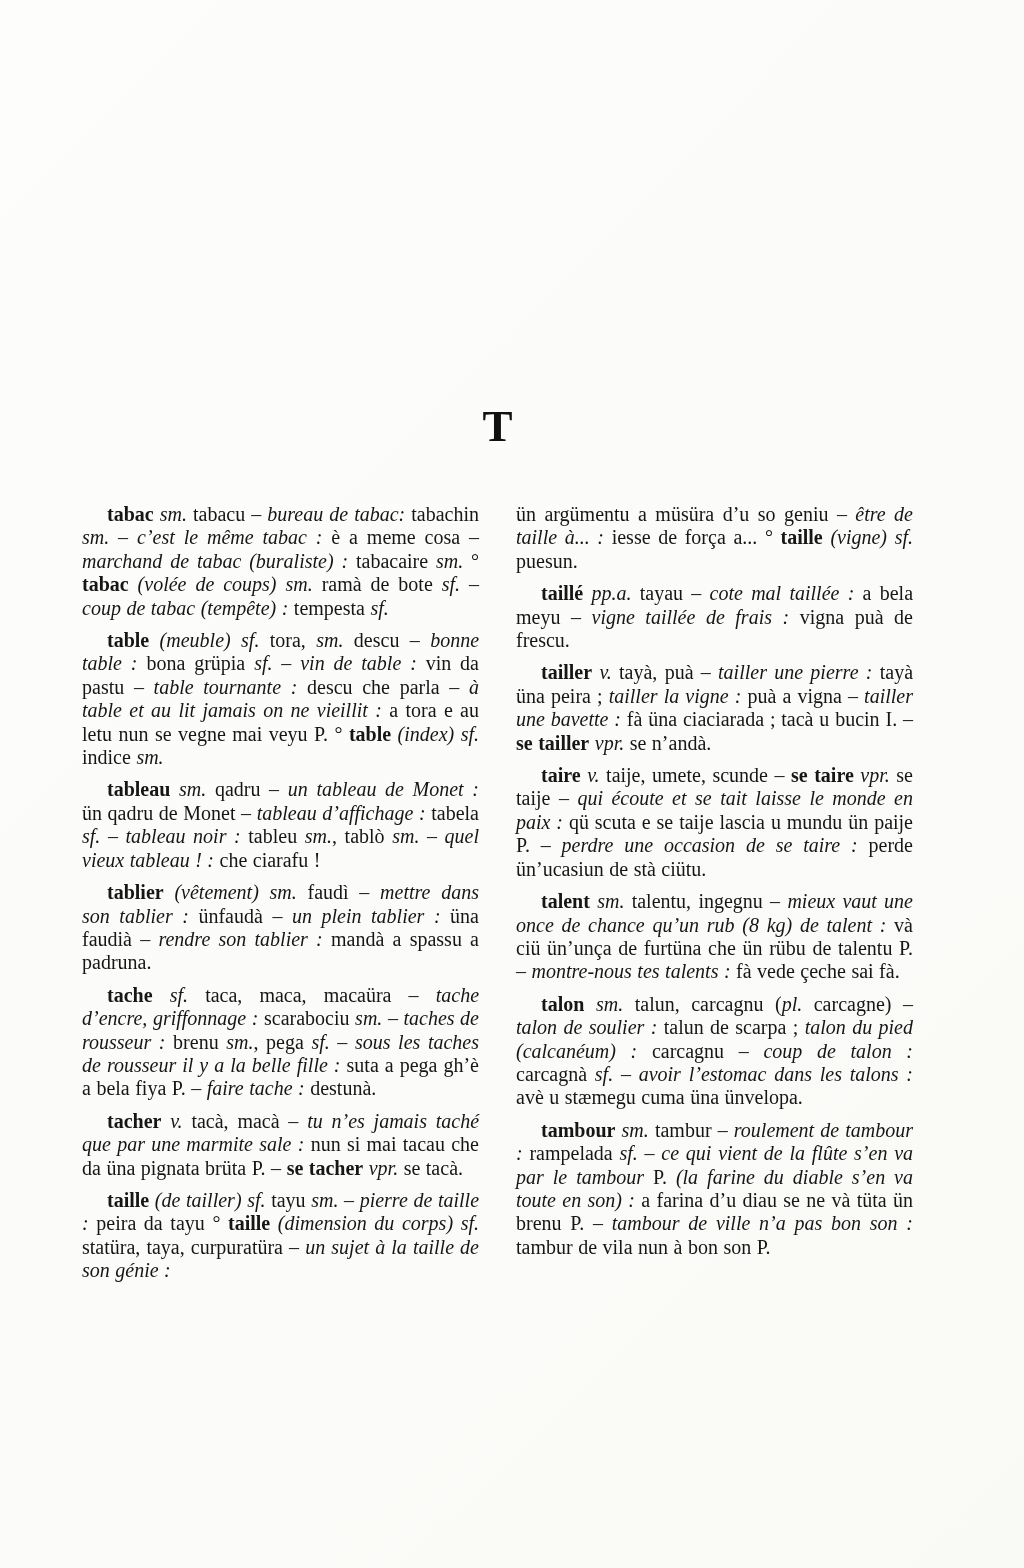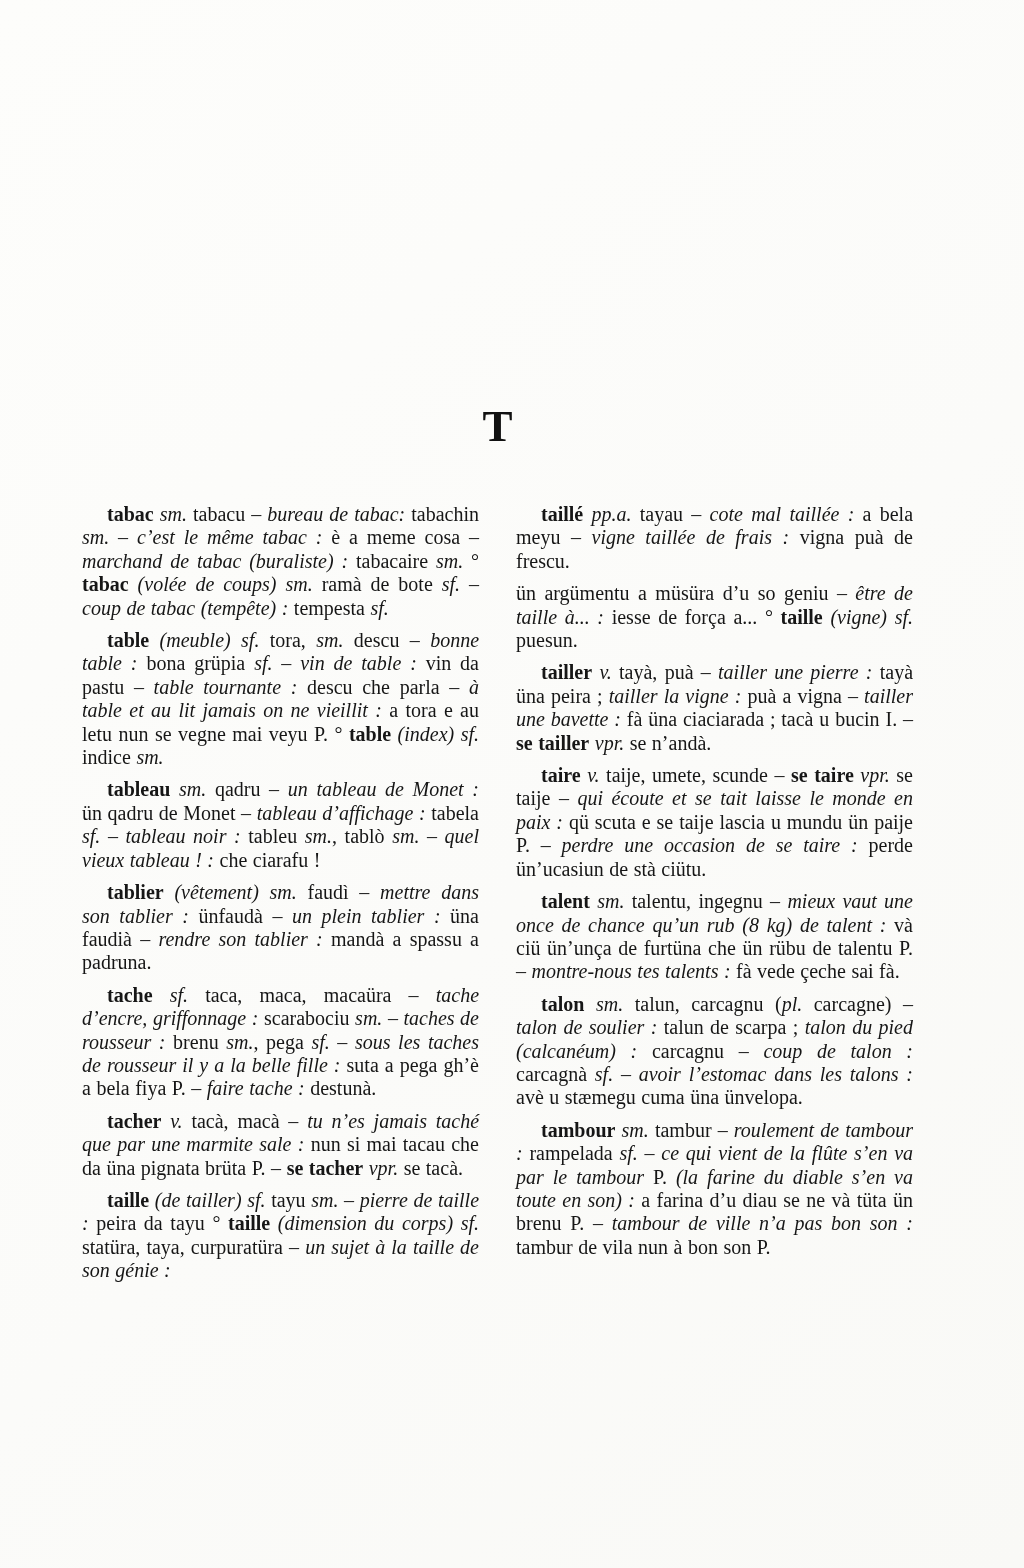--- a/index.html
+++ b/index.html
@@ -62,22 +62,22 @@
     <div class="column">
         <p class="entry"><span class="seg-b">tabac</span><span class="seg-r"> </span><span class="seg-i">sm.</span><span class="seg-r"> tabacu – </span><span class="seg-i">bureau de tabac:</span><span class="seg-r"> tabachin </span><span class="seg-i">sm.</span><span class="seg-r"> – </span><span class="seg-i">c’est le même tabac :</span><span class="seg-r"> è a meme cosa – </span><span class="seg-i">marchand de tabac (buraliste) :</span><span class="seg-r"> tabacaire </span><span class="seg-i">sm.</span><span class="seg-r"> ° </span><span class="seg-b">tabac</span><span class="seg-r"> </span><span class="seg-i">(volée de coups) sm.</span><span class="seg-r"> ramà de bote </span><span class="seg-i">sf.</span><span class="seg-r"> – </span><span class="seg-i">coup de tabac (tempête) :</span><span class="seg-r"> tempesta </span><span class="seg-i">sf.</span></p>
         <p class="entry"><span class="seg-b">table</span><span class="seg-r"> </span><span class="seg-i">(meuble) sf.</span><span class="seg-r"> tora, </span><span class="seg-i">sm.</span><span class="seg-r"> descu – </span><span class="seg-i">bonne table :</span><span class="seg-r"> bona grüpia </span><span class="seg-i">sf.</span><span class="seg-r"> – </span><span class="seg-i">vin de table :</span><span class="seg-r"> vin da pastu – </span><span class="seg-i">table tournante :</span><span class="seg-r"> descu che parla – </span><span class="seg-i">à table et au lit jamais on ne vieillit :</span><span class="seg-r"> a tora e au letu nun se vegne mai veyu P. ° </span><span class="seg-b">table</span><span class="seg-r"> </span><span class="seg-i">(index) sf.</span><span class="seg-r"> indice </span><span class="seg-i">sm.</span></p>
         <p class="entry"><span class="seg-b">tableau</span><span class="seg-r"> </span><span class="seg-i">sm.</span><span class="seg-r"> qadru – </span><span class="seg-i">un tableau de Monet :</span><span class="seg-r"> ün qadru de Monet – </span><span class="seg-i">tableau d’affichage :</span><span class="seg-r"> tabela </span><span class="seg-i">sf.</span><span class="seg-r"> – </span><span class="seg-i">tableau noir :</span><span class="seg-r"> tableu </span><span class="seg-i">sm.</span><span class="seg-r">, tablò </span><span class="seg-i">sm.</span><span class="seg-r"> – </span><span class="seg-i">quel vieux tableau ! :</span><span class="seg-r"> che ciarafu !</span></p>
         <p class="entry"><span class="seg-b">tablier</span><span class="seg-r"> </span><span class="seg-i">(vêtement) sm.</span><span class="seg-r"> faudì – </span><span class="seg-i">mettre dans son tablier :</span><span class="seg-r"> ünfaudà – </span><span class="seg-i">un plein tablier :</span><span class="seg-r"> üna faudià – </span><span class="seg-i">rendre son tablier :</span><span class="seg-r"> mandà a spassu a padruna.</span></p>
         <p class="entry"><span class="seg-b">tache</span><span class="seg-r"> </span><span class="seg-i">sf.</span><span class="seg-r"> taca, maca, macaüra – </span><span class="seg-i">tache d’encre, griffonnage :</span><span class="seg-r"> scarabociu </span><span class="seg-i">sm.</span><span class="seg-r"> – </span><span class="seg-i">taches de rousseur :</span><span class="seg-r"> brenu </span><span class="seg-i">sm.</span><span class="seg-r">, pega </span><span class="seg-i">sf.</span><span class="seg-r"> – </span><span class="seg-i">sous les taches de rousseur il y a la belle fille :</span><span class="seg-r"> suta a pega gh’è a bela fiya P. – </span><span class="seg-i">faire tache :</span><span class="seg-r"> destunà.</span></p>
         <p class="entry"><span class="seg-b">tacher</span><span class="seg-r"> </span><span class="seg-i">v.</span><span class="seg-r"> tacà, macà – </span><span class="seg-i">tu n’es jamais taché que par une marmite sale :</span><span class="seg-r"> nun si mai tacau che da üna pignata brüta P. – </span><span class="seg-b">se tacher</span><span class="seg-r"> </span><span class="seg-i">vpr.</span><span class="seg-r"> se tacà.</span></p>
         <p class="entry"><span class="seg-b">taille</span><span class="seg-r"> </span><span class="seg-i">(de tailler) sf.</span><span class="seg-r"> tayu </span><span class="seg-i">sm.</span><span class="seg-r"> – </span><span class="seg-i">pierre de taille :</span><span class="seg-r"> peira da tayu ° </span><span class="seg-b">taille</span><span class="seg-r"> </span><span class="seg-i">(dimension du corps) sf.</span><span class="seg-r"> statüra, taya, curpuratüra – </span><span class="seg-i">un sujet à la taille de son génie :</span></p>
       </div>
     <div class="column">
+        <p class="entry no-indent"><span class="seg-r">ün argümentu a müsüra d’u so geniu – </span><span class="seg-i">être de taille à... :</span><span class="seg-r"> iesse de força a... ° </span><span class="seg-b">taille</span><span class="seg-r"> </span><span class="seg-i">(vigne) sf.</span><span class="seg-r"> puesun.</span></p>
         <p class="entry"><span class="seg-b">taillé</span><span class="seg-r"> </span><span class="seg-i">pp.a.</span><span class="seg-r"> tayau – </span><span class="seg-i">cote mal taillée :</span><span class="seg-r"> a bela meyu – </span><span class="seg-i">vigne taillée de frais :</span><span class="seg-r"> vigna puà de frescu.</span></p>
-        <p class="entry no-indent"><span class="seg-r">ün argümentu a müsüra d’u so geniu – </span><span class="seg-i">être de taille à... :</span><span class="seg-r"> iesse de força a... ° </span><span class="seg-b">taille</span><span class="seg-r"> </span><span class="seg-i">(vigne) sf.</span><span class="seg-r"> puesun.</span></p>
         <p class="entry"><span class="seg-b">tailler</span><span class="seg-r"> </span><span class="seg-i">v.</span><span class="seg-r"> tayà, puà – </span><span class="seg-i">tailler une pierre :</span><span class="seg-r"> tayà üna peira ; </span><span class="seg-i">tailler la vigne :</span><span class="seg-r"> puà a vigna – </span><span class="seg-i">tailler une bavette :</span><span class="seg-r"> fà üna ciaciarada ; tacà u bucin I. – </span><span class="seg-b">se tailler</span><span class="seg-r"> </span><span class="seg-i">vpr.</span><span class="seg-r"> se n’andà.</span></p>
         <p class="entry"><span class="seg-b">taire</span><span class="seg-r"> </span><span class="seg-i">v.</span><span class="seg-r"> taije, umete, scunde – </span><span class="seg-b">se taire</span><span class="seg-r"> </span><span class="seg-i">vpr.</span><span class="seg-r"> se taije – </span><span class="seg-i">qui écoute et se tait laisse le monde en paix :</span><span class="seg-r"> qü scuta e se taije lascia u mundu ün paije P. – </span><span class="seg-i">perdre une occasion de se taire :</span><span class="seg-r"> perde ün’ucasiun de stà ciütu.</span></p>
         <p class="entry"><span class="seg-b">talent</span><span class="seg-r"> </span><span class="seg-i">sm.</span><span class="seg-r"> talentu, ingegnu – </span><span class="seg-i">mieux vaut une once de chance qu’un rub (8 kg) de talent :</span><span class="seg-r"> và ciü ün’unça de furtüna che ün rübu de talentu P. – </span><span class="seg-i">montre-nous tes talents :</span><span class="seg-r"> fà vede çeche sai fà.</span></p>
         <p class="entry"><span class="seg-b">talon</span><span class="seg-r"> </span><span class="seg-i">sm.</span><span class="seg-r"> talun, carcagnu (</span><span class="seg-i">pl.</span><span class="seg-r"> carcagne) – </span><span class="seg-i">talon de soulier :</span><span class="seg-r"> talun de scarpa ; </span><span class="seg-i">talon du pied (calcanéum) :</span><span class="seg-r"> carcagnu – </span><span class="seg-i">coup de talon :</span><span class="seg-r"> carcagnà </span><span class="seg-i">sf.</span><span class="seg-r"> – </span><span class="seg-i">avoir l’estomac dans les talons :</span><span class="seg-r"> avè u stæmegu cuma üna ünvelopa.</span></p>
         <p class="entry"><span class="seg-b">tambour</span><span class="seg-r"> </span><span class="seg-i">sm.</span><span class="seg-r"> tambur – </span><span class="seg-i">roulement de tambour :</span><span class="seg-r"> rampelada </span><span class="seg-i">sf.</span><span class="seg-r"> – </span><span class="seg-i">ce qui vient de la flûte s’en va par le tambour </span><span class="seg-r">P. </span><span class="seg-i">(la farine du diable s’en va toute en son) :</span><span class="seg-r"> a farina d’u diau se ne và tüta ün brenu P. – </span><span class="seg-i">tambour de ville n’a pas bon son :</span><span class="seg-r"> tambur de vila nun à bon son P.</span></p>
       </div>
   </div>
 </div>
 
 </body></html>

